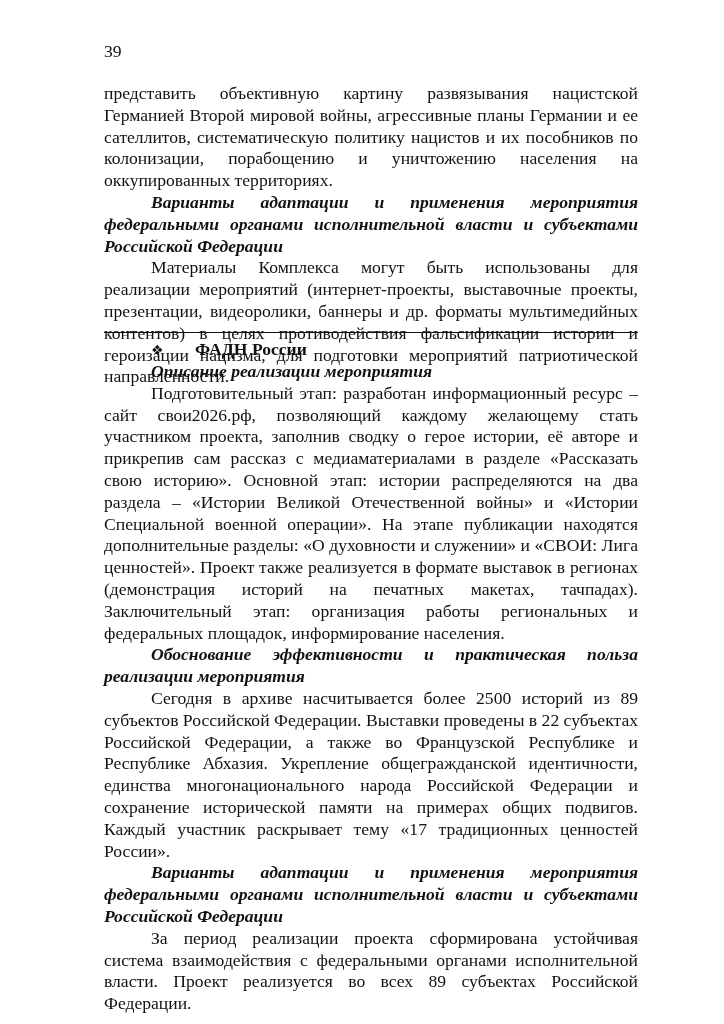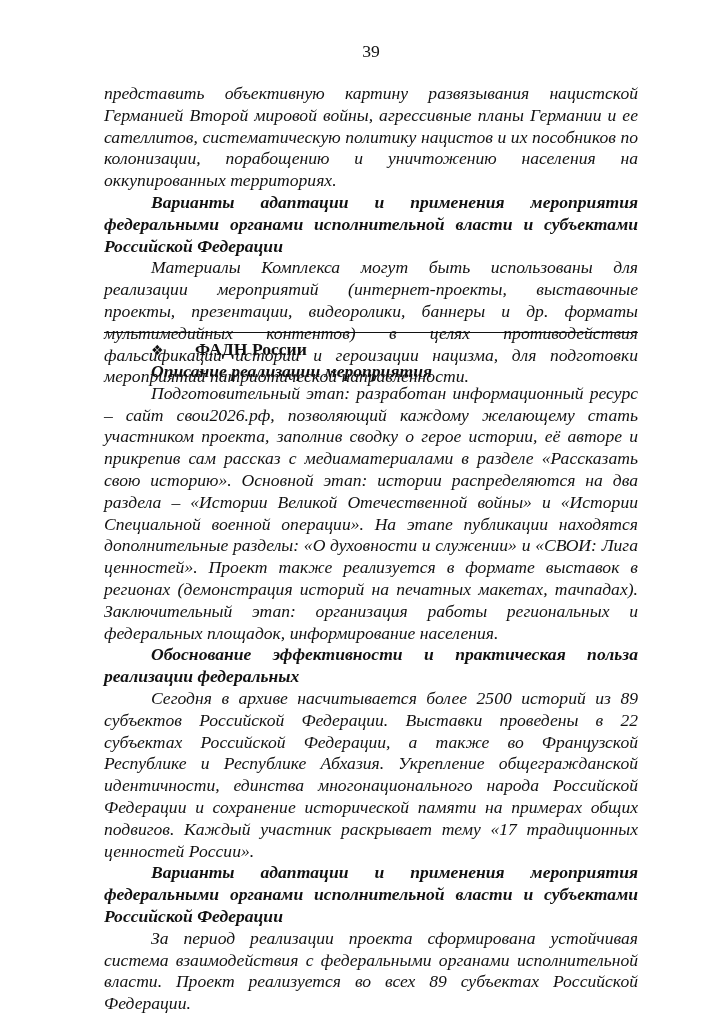--- a/index.html
+++ b/index.html
@@ -2,23 +2,23 @@
 <html><head>
 <meta charset="utf-8">
 <style>
   html, body { margin: 0; padding: 0; background: #ffffff; }
   body { width: 724px; height: 1024px; position: relative; overflow: hidden; }
   .page {
     position: absolute; left: 104px; top: 0; width: 534px;
     font-family: "Liberation Serif", "DejaVu Serif", serif;
     font-size: 17.6px; line-height: 21.8px; color: #111;
   }
-  .page-num { position: absolute; top: 41px; left: 0; width: 534px; text-align: center; font-size: 17.6px; }
+  .page-num { position: absolute; top: 41px; left: 0; width: 534px; text-align: left; font-size: 17.6px; }
   .block { position: absolute; left: 0; width: 534px; }
-  p { margin: 0; text-align: justify; font-style: italic; }
+  p { margin: 0; text-align: justify; }
   .indent { text-indent: 47px; }
   .it { font-style: italic; font-weight: bold; }
   .u { text-decoration: underline; text-underline-offset: 2px; }
   .divider { position: absolute; left: 0; width: 534px; top: 332px; height: 0; border-top: 1.5px solid #111; }
   .heading { position: absolute; top: 339px; left: 0; width: 534px; font-weight: bold; }
   .heading .bullet { display: inline-block; width: 44px; margin-left: 47px; font-weight: normal; font-size: 14px; }
 </style>
 </head>
 <body>
 
@@ -36,18 +36,18 @@
 
   <div class="divider"></div>
 
   <div class="heading">
     <span class="bullet">❖</span><span>ФАДН России</span>
   </div>
 
   <div class="block" style="top:361px">
     <p class="indent it">Описание реализации мероприятия</p>
     <p class="indent">Подготовительный этап: разработан информационный ресурс – сайт свои2026.рф, позволяющий каждому желающему стать участником проекта, заполнив сводку о герое истории, её авторе и прикрепив сам рассказ с медиаматериалами в разделе «Рассказать свою историю». Основной этап: истории распределяются на два раздела – «Истории Великой Отечественной войны» и «Истории Специальной военной операции». На этапе публикации находятся дополнительные разделы: «О духовности и служении» и «СВОИ: Лига ценностей». Проект также реализуется в формате выставок в регионах (демонстрация историй на печатных макетах, тачпадах). Заключительный этап: организация работы региональных и федеральных площадок, информирование населения.</p>
-    <p class="indent it">Обоснование эффективности и практическая польза реализации федеральных</p>
+    <p class="indent it">Обоснование эффективности и практическая польза реализации мероприятия</p>
     <p class="indent">Сегодня в архиве насчитывается более 2500 историй из 89 субъектов Российской Федерации. Выставки проведены в 22 субъектах Российской Федерации, а также во Французской Республике и Республике Абхазия. Укрепление общегражданской идентичности, единства многонационального народа Российской Федерации и сохранение исторической памяти на примерах общих подвигов. Каждый участник раскрывает тему «17 традиционных ценностей России».</p>
     <p class="indent it">Варианты адаптации и применения мероприятия федеральными органами исполнительной власти и субъектами Российской Федерации</p>
     <p class="indent">За период реализации проекта сформирована устойчивая система взаимодействия с федеральными органами исполнительной власти. Проект реализуется во всех 89 субъектах Российской Федерации.</p>
   </div>
 </div>
 
 </body></html>

